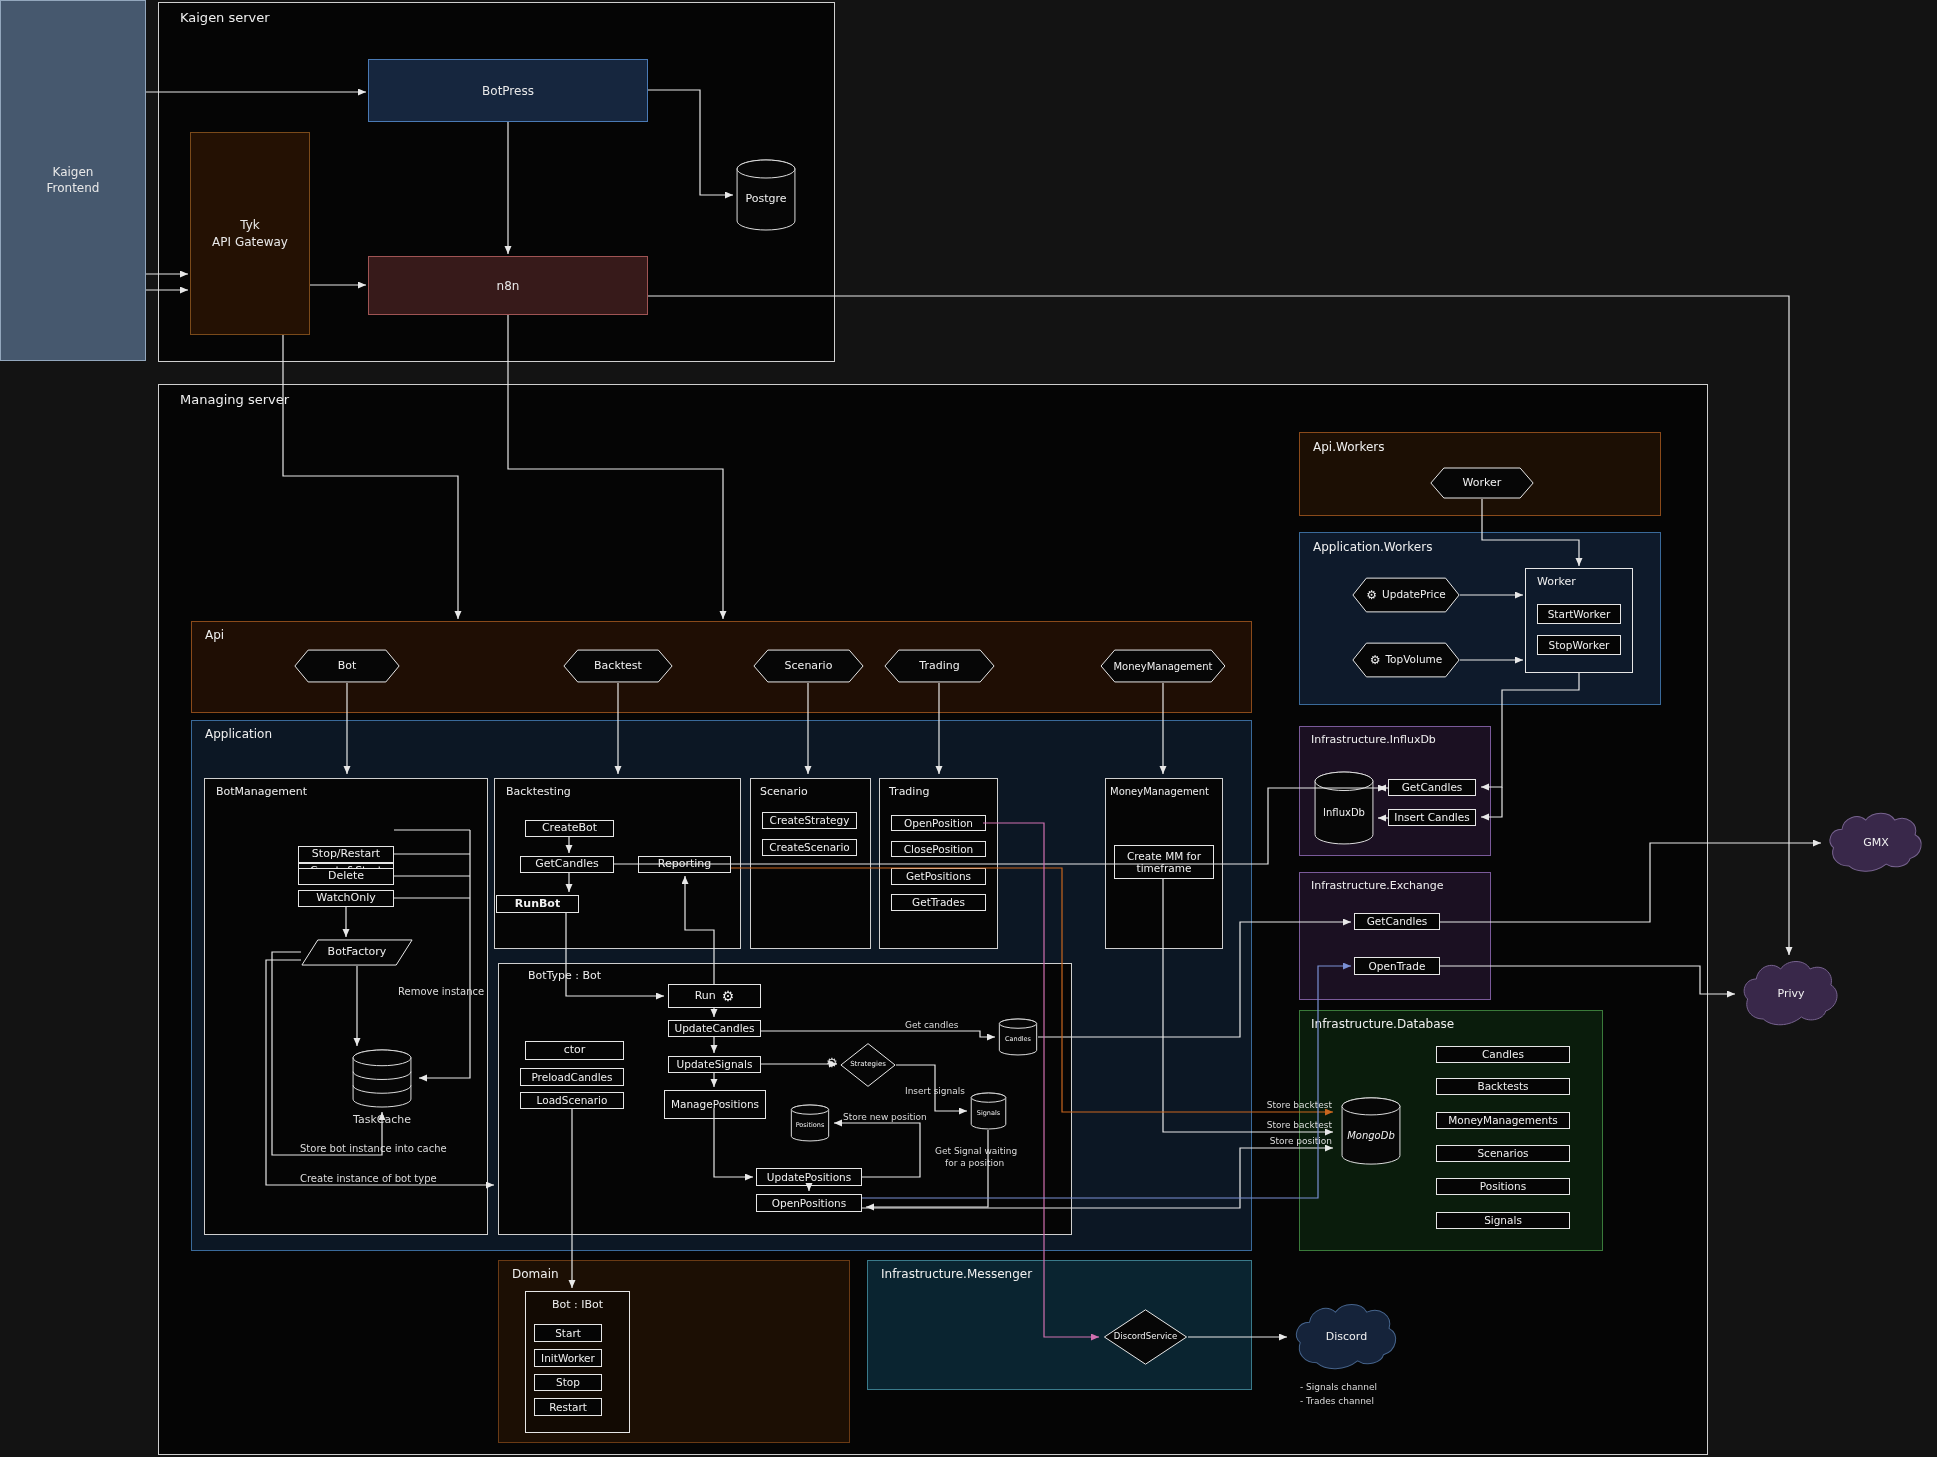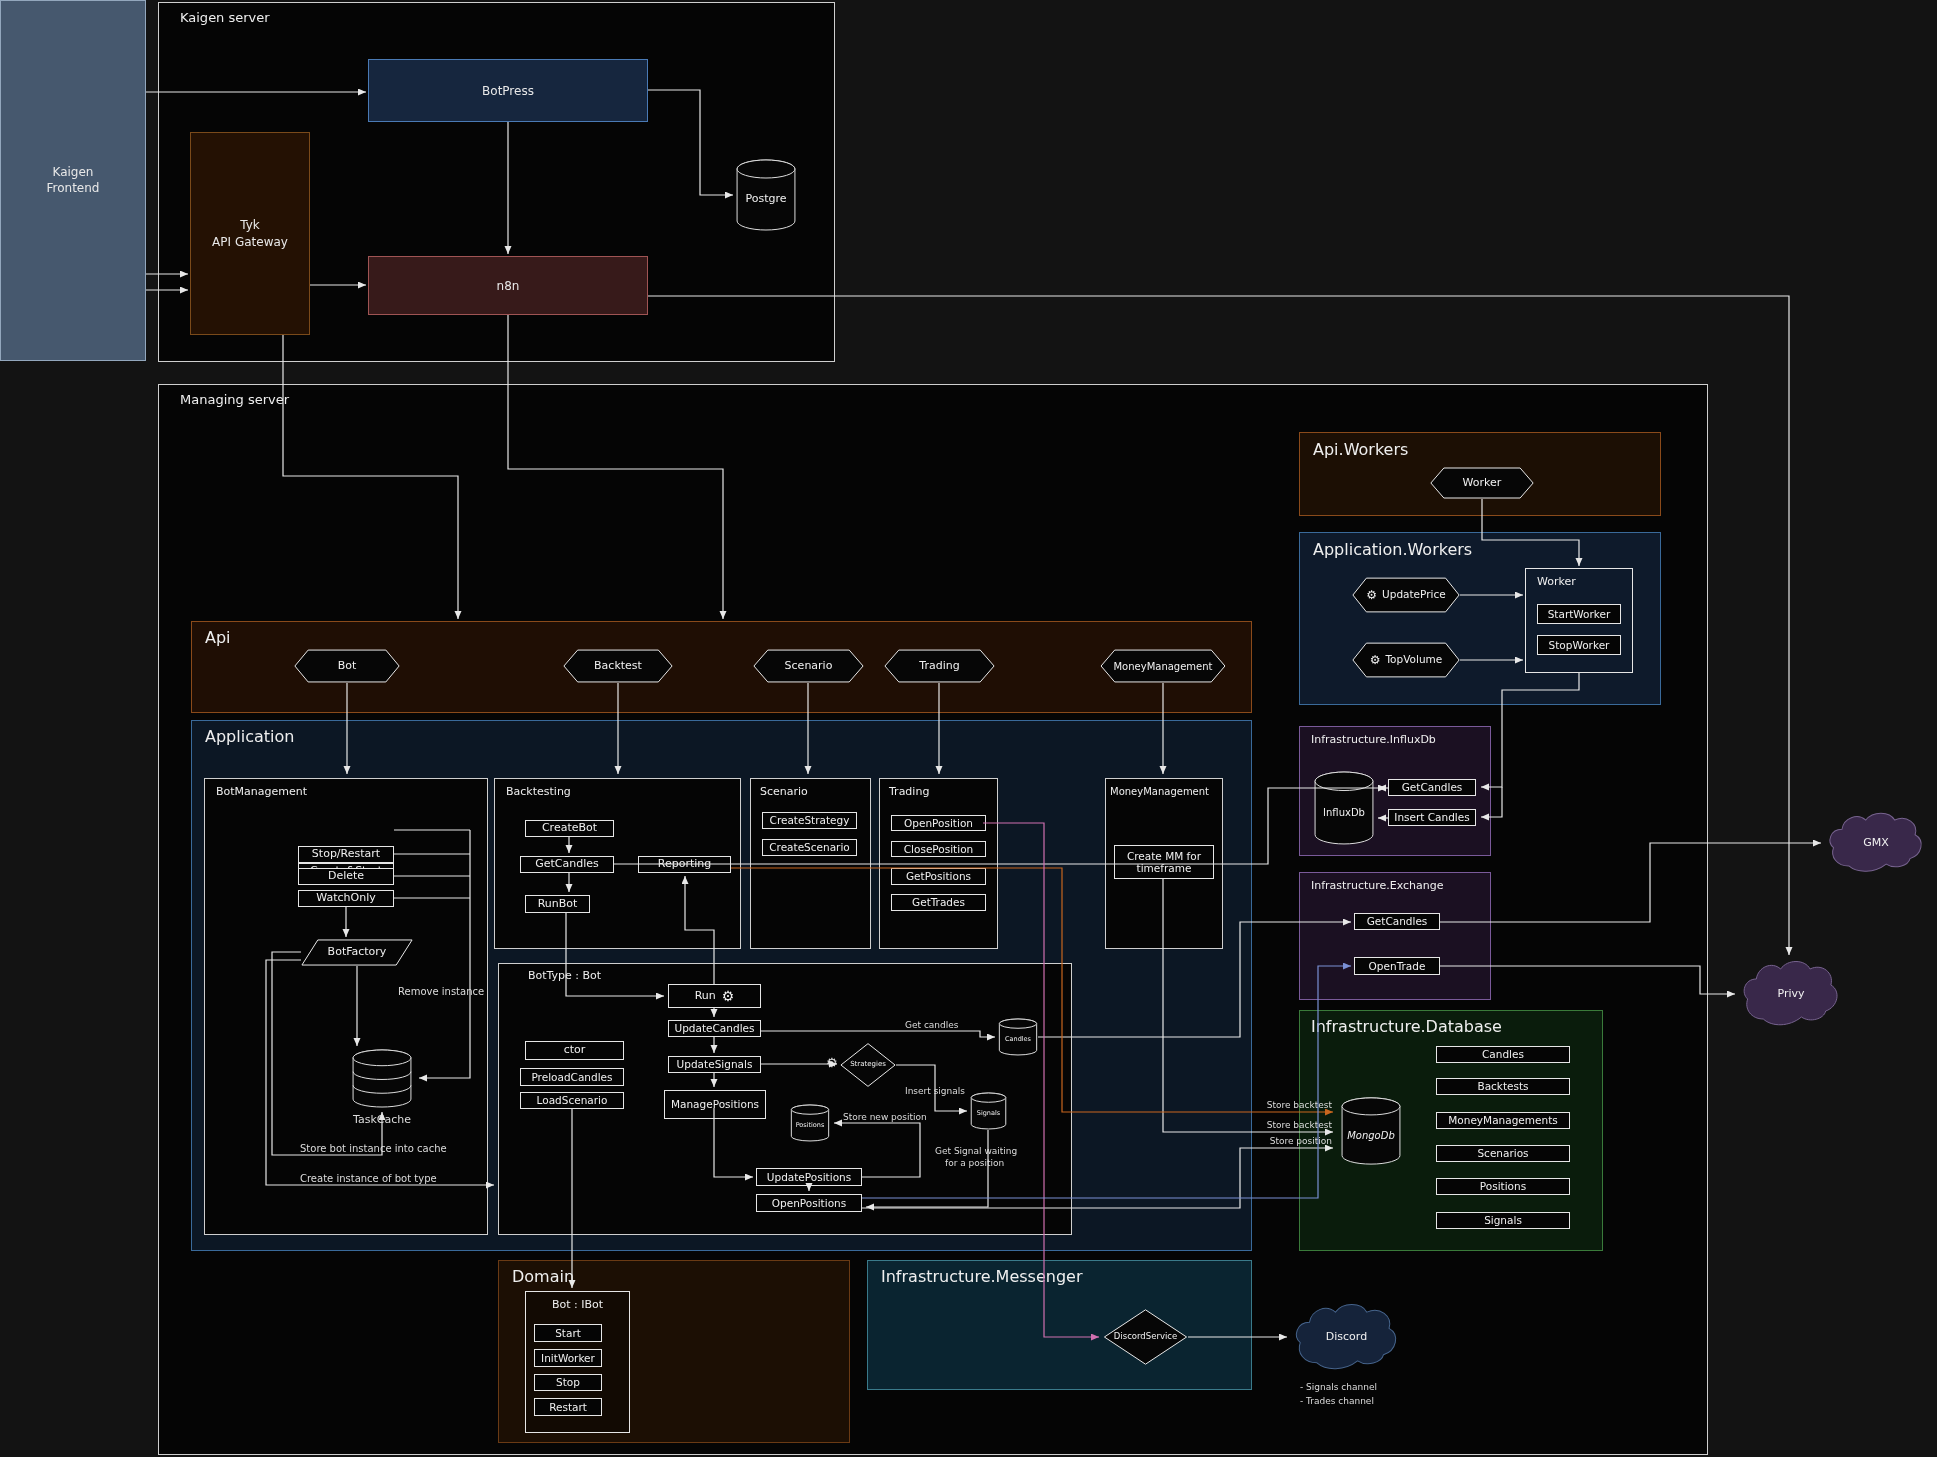--- a/index.html
+++ b/index.html
@@ -1,19 +1,19 @@
 <!DOCTYPE html>
 <html><head>
 <meta charset="utf-8">
 <style>
   html,body{margin:0;padding:0;background:#131313}
   #canvas{position:relative;width:1937px;height:1457px;font-family:"DejaVu Sans",sans-serif;color:#e8e8e8;overflow:hidden}
   .r{position:absolute;box-sizing:border-box;border:1px solid #cfcfcf;background:#050505}
   .rl{position:absolute;font-size:13px;white-space:nowrap;color:#efefef;z-index:2}
-  .rl2{font-size:16px}
+  .rl2{font-size:12px}
   .rl3{font-size:11px}
   .btn{position:absolute;box-sizing:border-box;background:#050505;border:1px solid #e6e6e6;display:flex;align-items:center;justify-content:center;text-align:center;font-size:11px;color:#f0f0f0;line-height:1.15;z-index:2}
   .shape{position:absolute;z-index:2}
   .shape>svg{position:absolute;left:0;top:0;width:100%;height:100%;overflow:visible}
   .shape>.t{position:absolute;inset:0;display:flex;align-items:center;justify-content:center;gap:5px;font-size:11px;color:#f0f0f0;z-index:1;text-align:center;line-height:1.1}
   .note{position:absolute;font-size:10px;color:#dcdcdc;white-space:nowrap;z-index:3}
   .small{font-size:9px}
   .gear{font-size:12px;line-height:1}
   #lines{position:absolute;left:0;top:0;z-index:5;pointer-events:none}
   .ln{fill:none;stroke:#e8e8e8;stroke-width:1.2}
@@ -177,21 +177,21 @@
   <div class="note" style="left:300px;top:1173px;">Create instance of bot type</div>
 
   <div class="r" style="left:494px;top:778px;width:247px;height:171px;"></div>
   <div class="rl rl3" style="left:506px;top:785px;">Backtesting</div>
   <div class="btn" style="left:525px;top:820px;width:89px;height:17px;">
       <span>CreateBot</span>
     </div>
   <div class="btn" style="left:520px;top:856px;width:94px;height:17px;">
       <span>GetCandles</span>
     </div>
-  <div class="btn" style="left:525px;top:895px;width:65px;height:18px;">
+  <div class="btn" style="left:496px;top:895px;width:83px;height:18px;font-weight:bold;">
       <span>RunBot</span>
     </div>
   <div class="btn" style="left:638px;top:856px;width:93px;height:17px;">
       <span>Reporting</span>
     </div>
 
   <div class="r" style="left:750px;top:778px;width:121px;height:171px;"></div>
   <div class="rl rl3" style="left:760px;top:785px;">Scenario</div>
   <div class="btn" style="left:762px;top:812px;width:95px;height:17px;font-size:10.5px;">
       <span>CreateStrategy</span>

